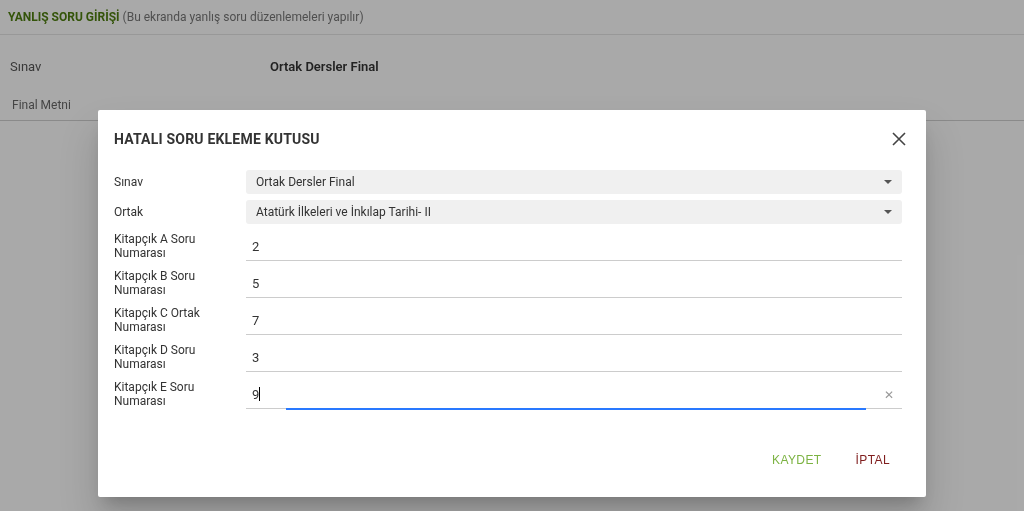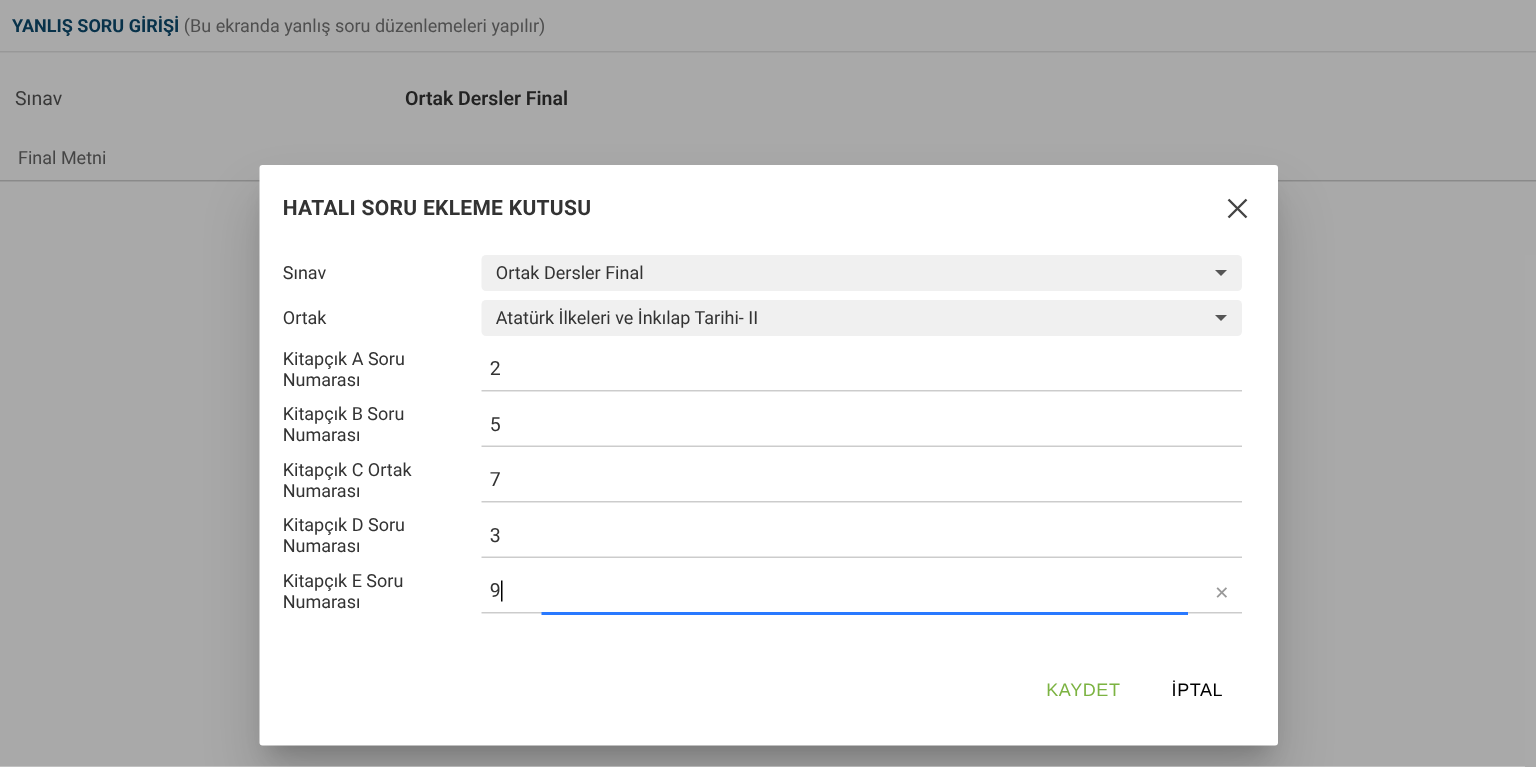--- a/index.html
+++ b/index.html
@@ -16,21 +16,21 @@
       position: relative;
       color: #212121;
     }
     .page-header {
       padding: 10px 8px;
       border-bottom: 1px solid #e0e0e0;
       font-size: 12px;
     }
     .page-header .title-bold {
       font-weight: 700;
-      color: #0c4a6e;
+      color: #4d7c0f;
     }
     .page-header .title-sub {
       color: #757575;
       font-weight: 400;
       margin-top: 24px;
     }
     .bg-row {
       display: flex;
       padding: 24px 10px 16px;
       font-size: 13px;
@@ -56,21 +56,21 @@
       position: absolute;
       inset: 0;
       background: rgba(0,0,0,0.32);
       display: flex;
       align-items: flex-start;
       justify-content: center;
       padding-top: 110px;
     }
     .dialog {
       background: #fff;
-      width: 679px;
+      width: 828px;
       border-radius: 2px;
       box-shadow: 0 11px 15px -7px rgba(0,0,0,0.2), 0 24px 38px 3px rgba(0,0,0,0.14);
       display: flex;
       flex-direction: column;
     }
     .dialog-header {
       display: flex;
       align-items: center;
       justify-content: space-between;
       padding: 18px 16px 14px 16px;
@@ -194,21 +194,21 @@
       font-size: 12px;
       font-weight: 400;
       letter-spacing: 0.4px;
       padding: 6px 8px;
       cursor: pointer;
     }
     .btn-primary {
       color: #7cb342;
     }
     .btn-secondary {
-      color: #000000;
+      color: #7f1d1d;
     }
   </style>
 </head>
 <body>
 
 <div class="page-header">
   <span class="title-bold">YANLIŞ SORU GİRİŞİ</span>
   <span class="title-sub">(Bu ekranda yanlış soru düzenlemeleri yapılır)</span>
 </div>
 

